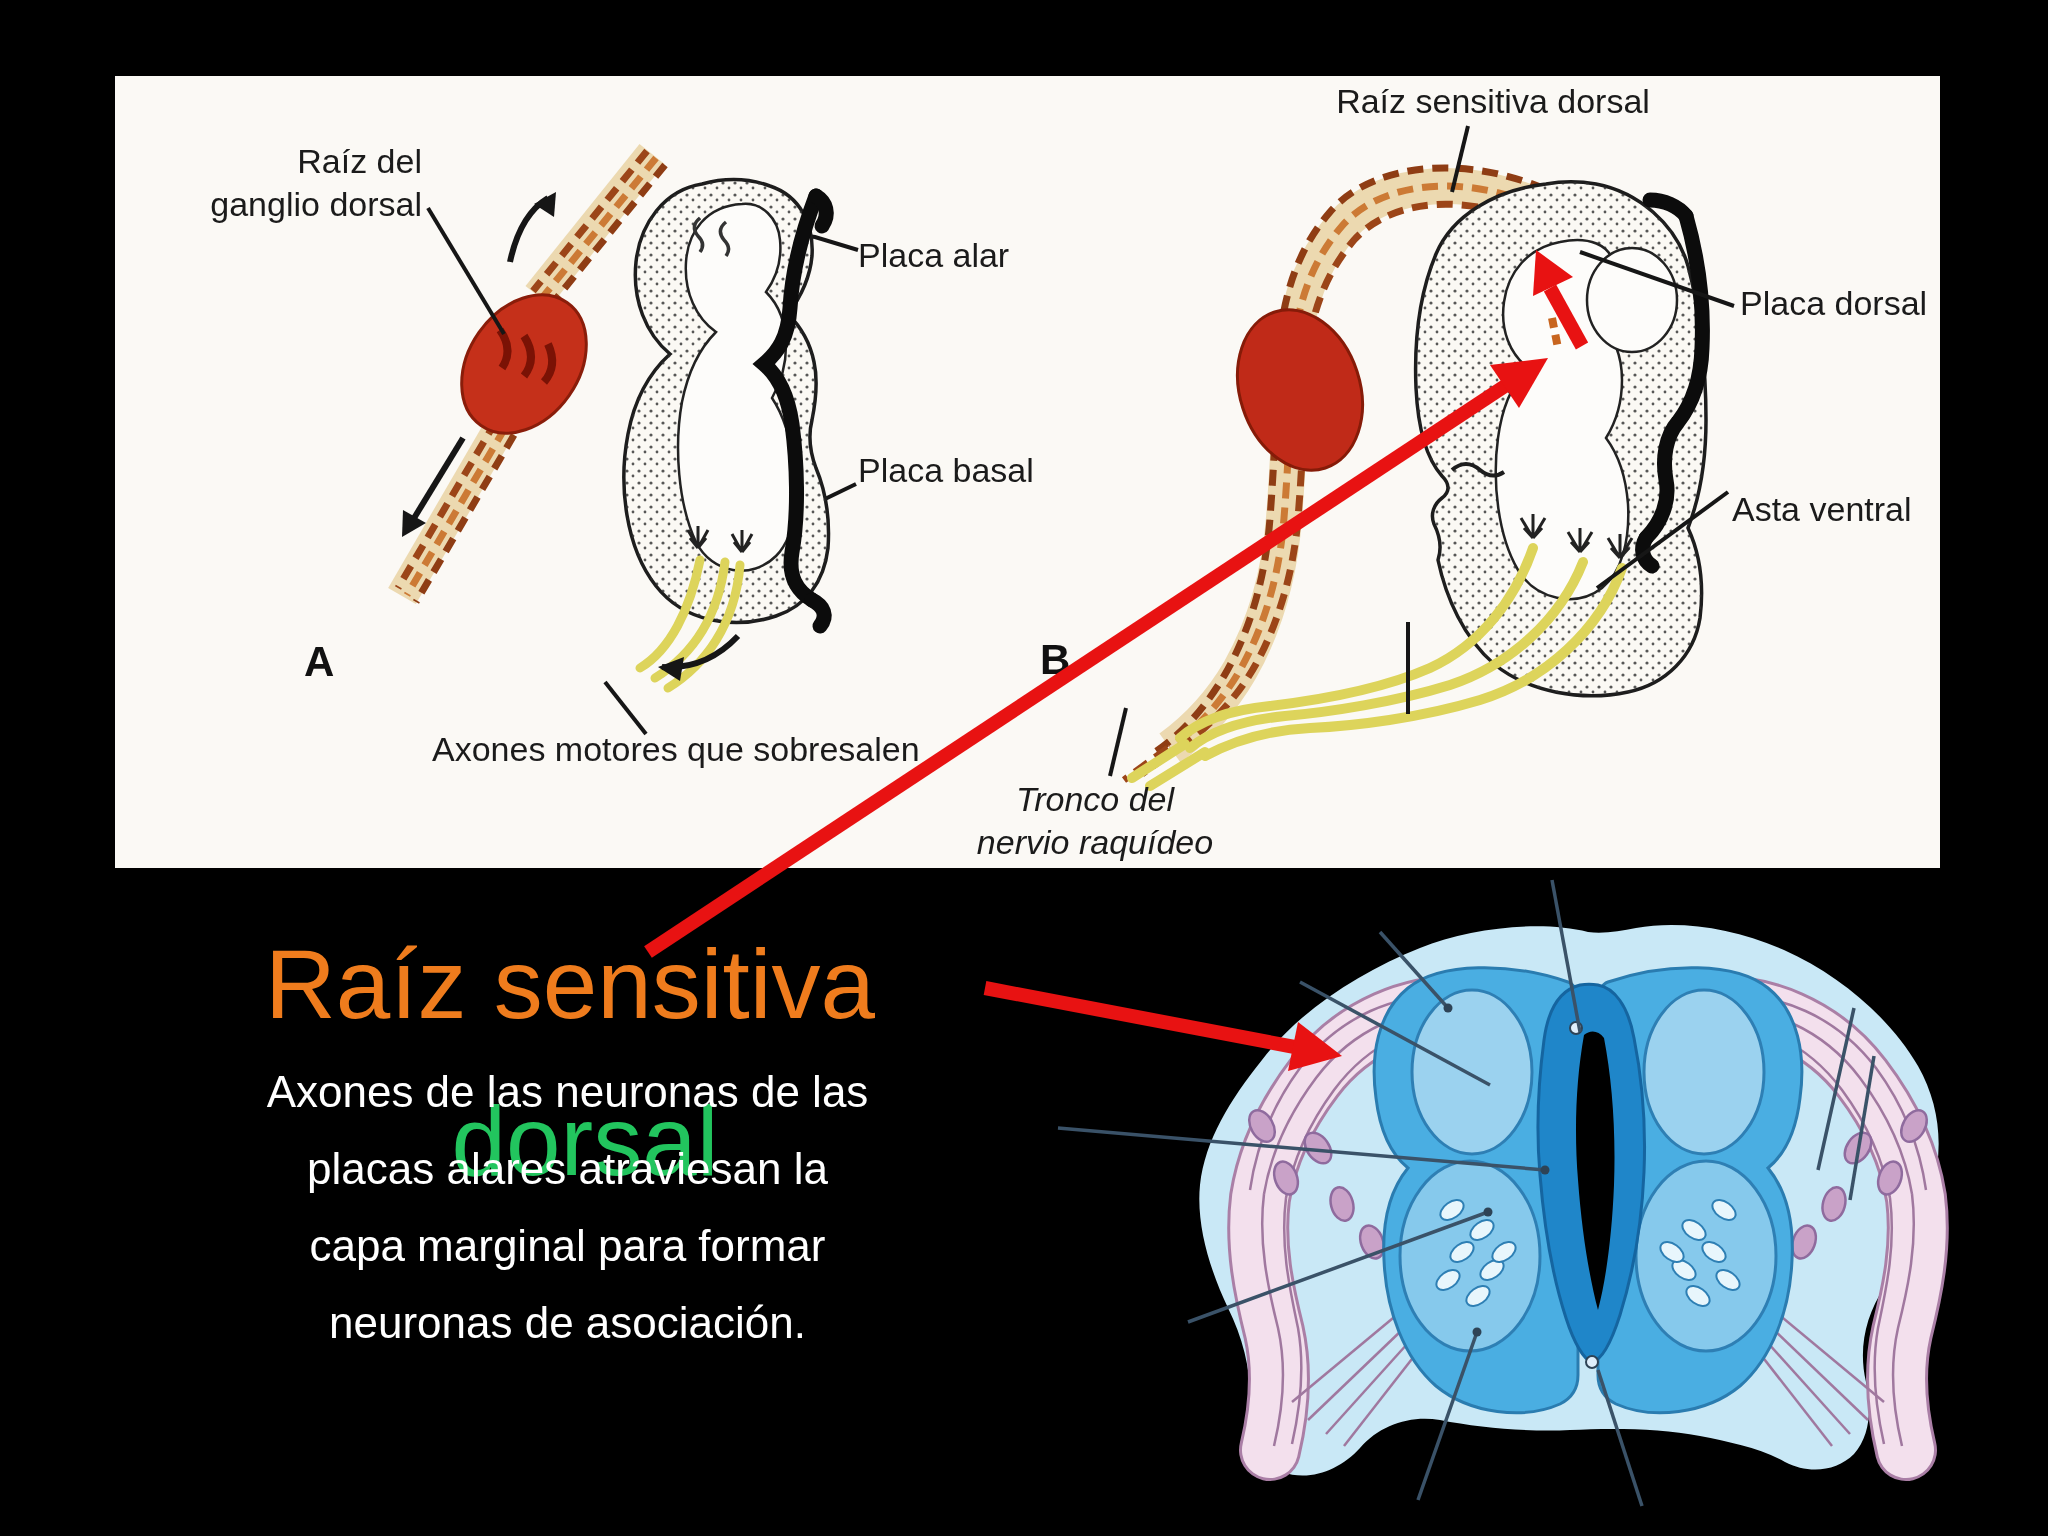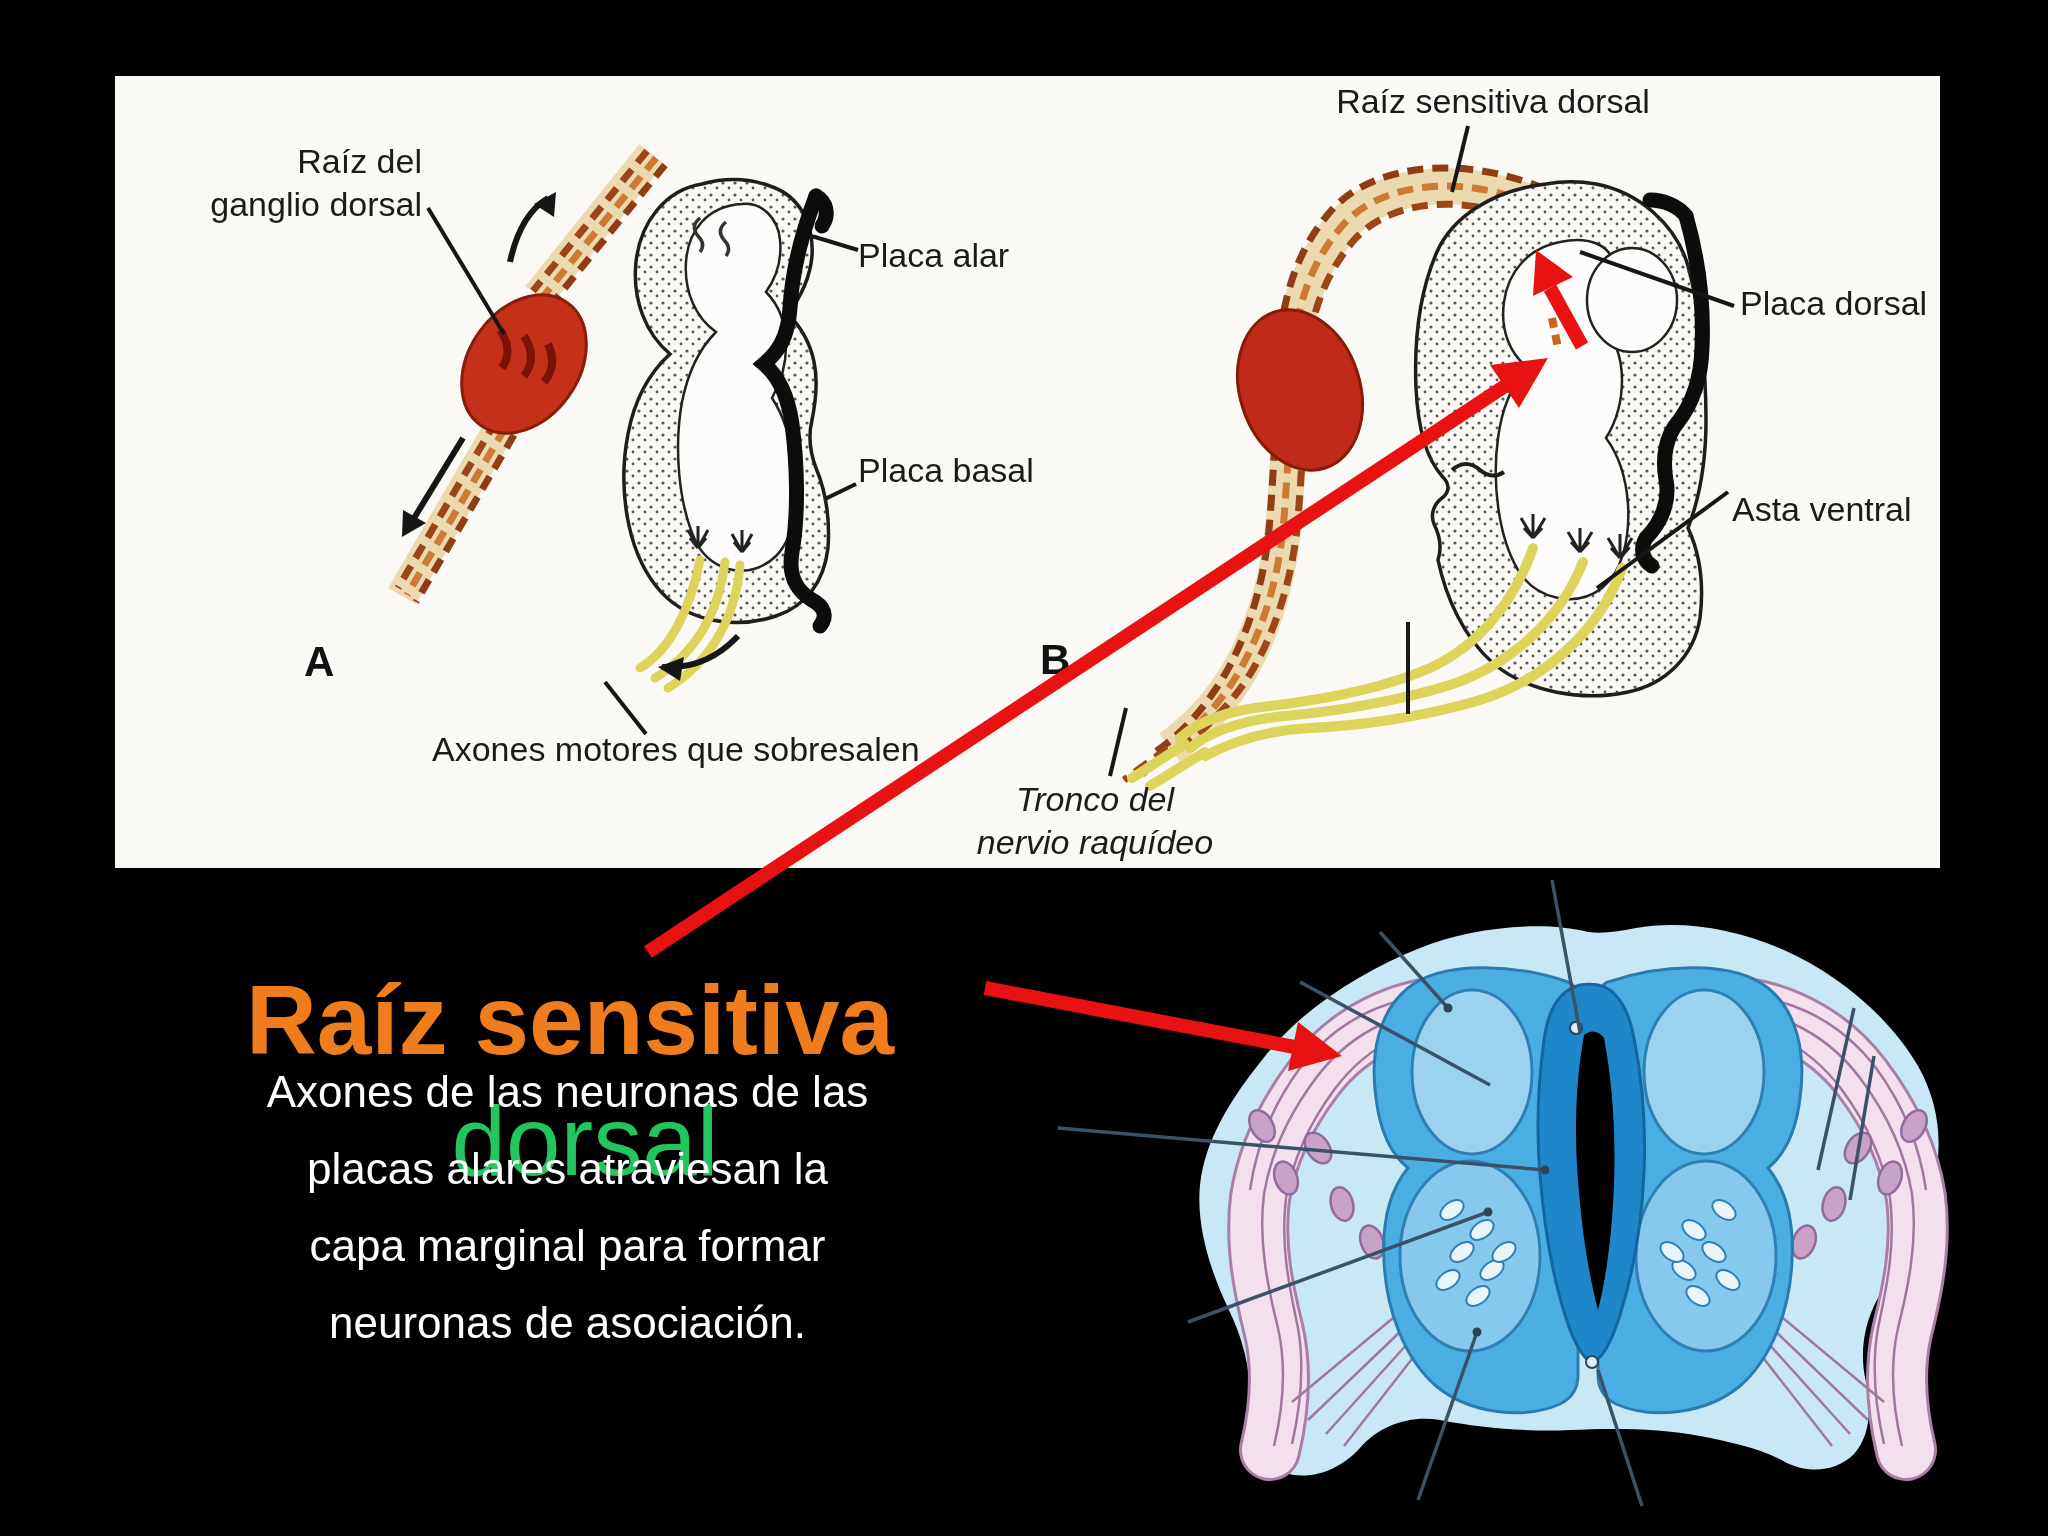--- a/index.html
+++ b/index.html
@@ -6,21 +6,21 @@
   #stage{position:relative;width:2048px;height:1536px;background:#000;overflow:hidden;
          font-family:"Liberation Sans",sans-serif;}
   .abs{position:absolute;}
   #panel{left:115px;top:76px;width:1825px;height:792px;background:#fbf9f5;z-index:0;}
   svg.layer{position:absolute;left:0;top:0;width:2048px;height:1536px;pointer-events:none;}
   #art{z-index:1;}
   #arrows{z-index:3;}
   .figlabel{z-index:2;color:#1b1b1b;font-size:34px;line-height:43px;}
   .preline{white-space:pre-line;}
   .letter{z-index:2;color:#111;font-size:42px;font-weight:bold;}
-  #title1{left:170px;top:964px;width:800px;text-align:center;font-size:98px;z-index:2;font-weight:bold;}
+  #title1{left:170px;top:928px;width:800px;text-align:center;font-size:98px;z-index:2;}
   #title2{left:445px;top:1085px;width:280px;text-align:center;font-size:98px;z-index:2;}
   #bodytext{left:85px;top:1053px;width:965px;text-align:center;font-size:44px;
             line-height:77px;z-index:2;}
 </style>
 </head>
 <body>
 
 <div id="stage">
 
   <div id="panel" class="abs"></div>

